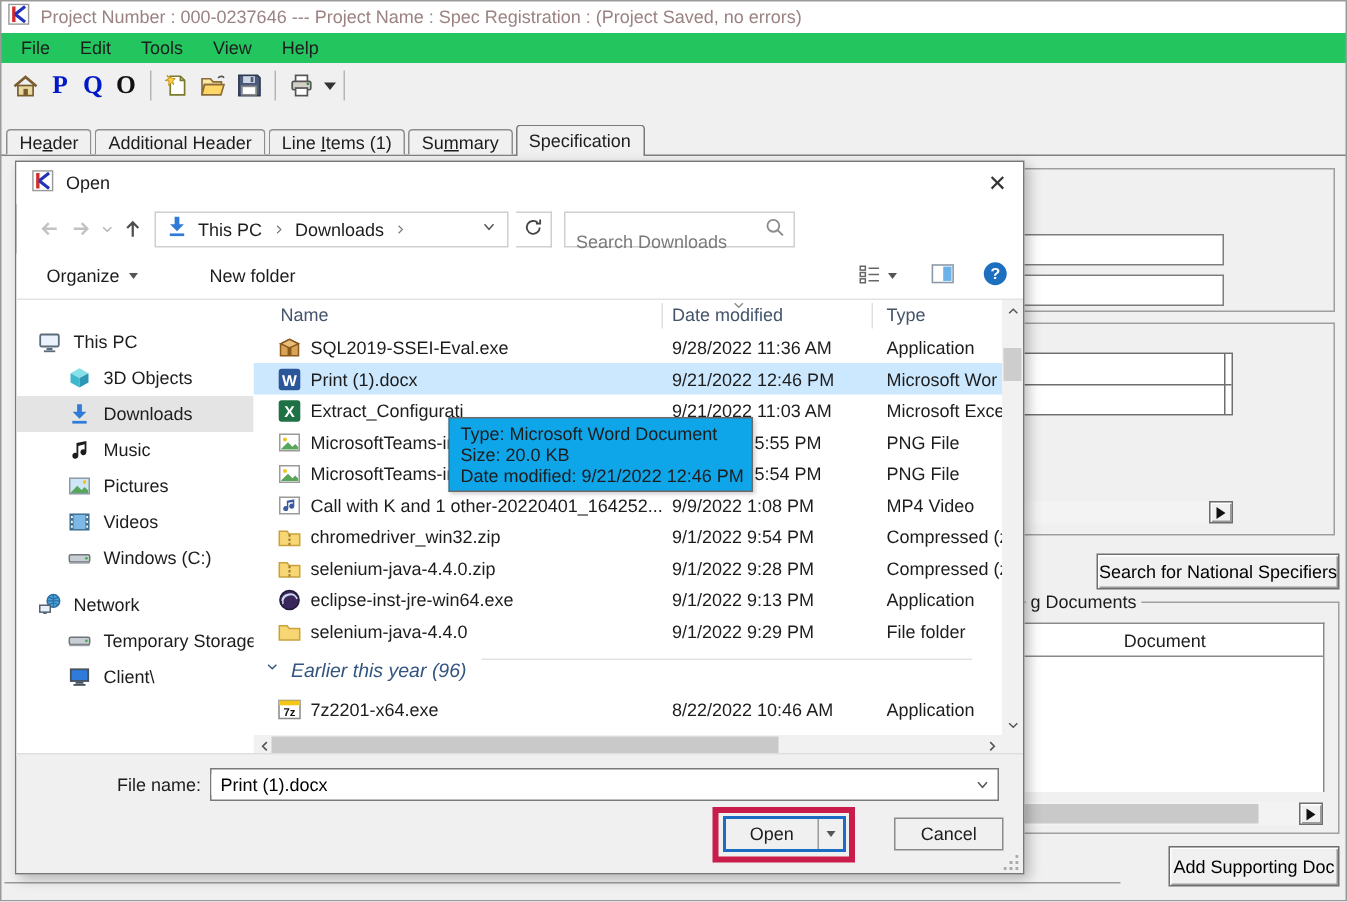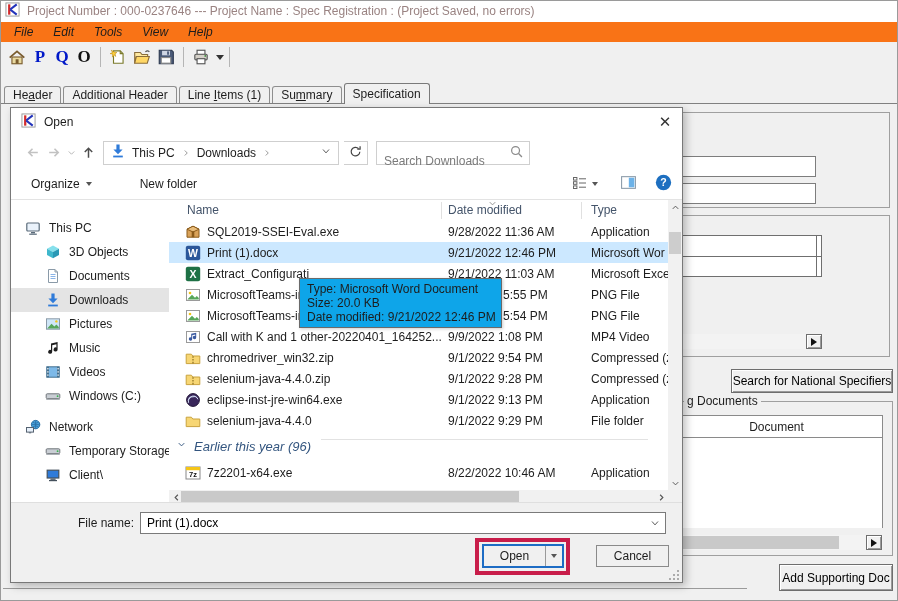--- a/index.html
+++ b/index.html
@@ -7,22 +7,22 @@
   body {
     position:relative; overflow:hidden; background:#f0f0f0;
     font-family:"Liberation Sans", sans-serif; font-size:12px; color:#1d1d1d;
   }
   .frame { position:absolute; inset:0; border:1px solid #9a9a9a; pointer-events:none; z-index:50; }
 
   
   .titlebar { position:absolute; left:0; top:0; width:898px; height:22px; background:#fff;
     display:flex; align-items:center; padding-left:5px; gap:7px; }
   .titlebar .ttl { color:var(--titletext); font-size:12px; white-space:nowrap; }
-  .menubar { position:absolute; left:0; top:22px; width:898px; height:20px; background:#f97316;
-    display:flex; padding-left:4px;font-style:italic; }
+  .menubar { position:absolute; left:0; top:22px; width:898px; height:20px; background:#22c55e;
+    display:flex; padding-left:4px; }
   .menu-item { padding:0 10px; line-height:20px; cursor:default; }
   .toolbar { position:absolute; left:0; top:42px; width:898px; height:30px; background:#f0f0f0;
     display:flex; align-items:center; padding-left:5px; }
   .tbtn { width:24px; height:24px; display:flex; align-items:center; justify-content:center; }
   .tsep { width:1px; height:20px; background:#b5b5b5; margin:0 5px; }
   .tletter { font-family:"Liberation Serif", serif; font-weight:bold; font-size:17px; width:22px; text-align:center; }
   .tletter.blue { color:#0018c8; } .tletter.black { color:#101010; }
   .drop-arrow { width:0; height:0; border-left:4px solid transparent; border-right:4px solid transparent; border-top:5px solid #333; margin-left:3px; }
 
   .tabstrip { position:absolute; left:4px; top:83px; height:20px; display:flex; align-items:flex-end; z-index:3; }
@@ -346,56 +346,46 @@
         <div class="side-item">
           <span style="display: inline-flex;">
             <svg width="16" height="16" viewBox="0 0 16 16" xmlns="http://www.w3.org/2000/svg">
               <path d="M8 1.5 L14 4.8 L8 8 L2 4.8 z" fill="#86e0ec"></path>
               <path d="M2 4.8 v6.2 L8 14.3 V8 z" fill="#3fb7cc"></path>
               <path d="M14 4.8 v6.2 L8 14.3 V8 z" fill="#2a98b5"></path>
             </svg>
           </span>
           <span>3D Objects</span>
         </div>
-        <div class="side-item">
-          <span style="display: inline-flex;">
-            <svg width="16" height="16" viewBox="0 0 16 16" xmlns="http://www.w3.org/2000/svg">
-              <path d="M3.5 1.5 h6.5 l2.5 2.5 v10.5 h-9 z" fill="#fff" stroke="#8a9aa8"></path>
-              <path d="M10 1.5 v2.5 h2.5" fill="none" stroke="#8a9aa8"></path>
-              <path d="M5.5 6.5 h5 M5.5 8.5 h5 M5.5 10.5 h5" stroke="#8ab4e8"></path>
-            </svg>
-          </span>
-          <span>Documents</span>
-        </div>
         <div class="side-item selected">
           <span style="display: inline-flex;">
             <svg width="16" height="16" viewBox="0 0 16 16" xmlns="http://www.w3.org/2000/svg">
               <path d="M6.4 1.5 h3.2 v5 h3 L8 11.2 L3.4 6.5 h3 z" fill="#2f7bd9"></path>
               <rect x="3.2" y="12.6" width="9.6" height="1.8" fill="#2f7bd9"></rect>
             </svg>
           </span>
           <span>Downloads</span>
+        </div>
+        <div class="side-item">
+          <span style="display: inline-flex;">
+            <svg width="16" height="16" viewBox="0 0 16 16" xmlns="http://www.w3.org/2000/svg">
+              <path d="M6 3.4 L12.6 2 v7.4 a2 2 0 1 1 -1.2 -1.8 V4.2 L7.2 5.3 v6.5 a2 2 0 1 1 -1.2 -1.8 z" fill="#1d1d1d"></path>
+            </svg>
+          </span>
+          <span>Music</span>
         </div>
         <div class="side-item">
           <span style="display: inline-flex;">
             <svg width="16" height="16" viewBox="0 0 16 16" xmlns="http://www.w3.org/2000/svg">
               <rect x="1.5" y="2.8" width="13" height="10.4" fill="#cfe6f7" stroke="#8a9aa8"></rect>
               <path d="M2.2 12.4 L6.5 7.8 L9.4 10.6 L11.4 8.6 L13.8 11 v1.6 H2.2 z" fill="#57a65a"></path>
               <circle cx="11.4" cy="5.4" r="1.2" fill="#f0c419"></circle>
             </svg>
           </span>
           <span>Pictures</span>
-        </div>
-        <div class="side-item">
-          <span style="display: inline-flex;">
-            <svg width="16" height="16" viewBox="0 0 16 16" xmlns="http://www.w3.org/2000/svg">
-              <path d="M6 3.4 L12.6 2 v7.4 a2 2 0 1 1 -1.2 -1.8 V4.2 L7.2 5.3 v6.5 a2 2 0 1 1 -1.2 -1.8 z" fill="#1d1d1d"></path>
-            </svg>
-          </span>
-          <span>Music</span>
         </div>
         <div class="side-item">
           <span style="display: inline-flex;">
             <svg width="16" height="16" viewBox="0 0 16 16" xmlns="http://www.w3.org/2000/svg">
               <rect x="1.8" y="2.8" width="12.4" height="10.4" fill="#7db9e8" stroke="#44708f"></rect>
               <rect x="1.8" y="2.8" width="2.2" height="10.4" fill="#44708f"></rect>
               <rect x="12" y="2.8" width="2.2" height="10.4" fill="#44708f"></rect>
               <rect x="2.3" y="4" width="1.2" height="1.4" fill="#fff"></rect>
               <rect x="2.3" y="7.2" width="1.2" height="1.4" fill="#fff"></rect>
               <rect x="2.3" y="10.4" width="1.2" height="1.4" fill="#fff"></rect>

